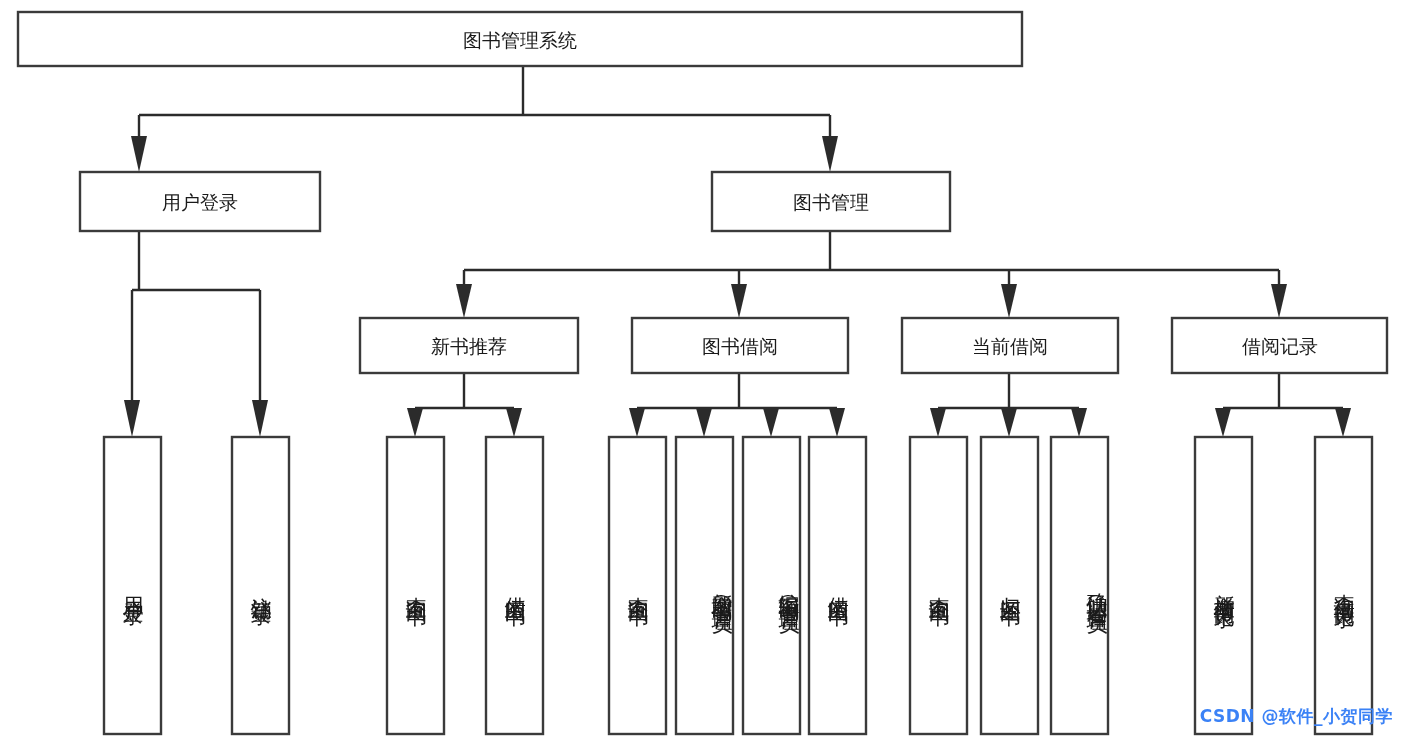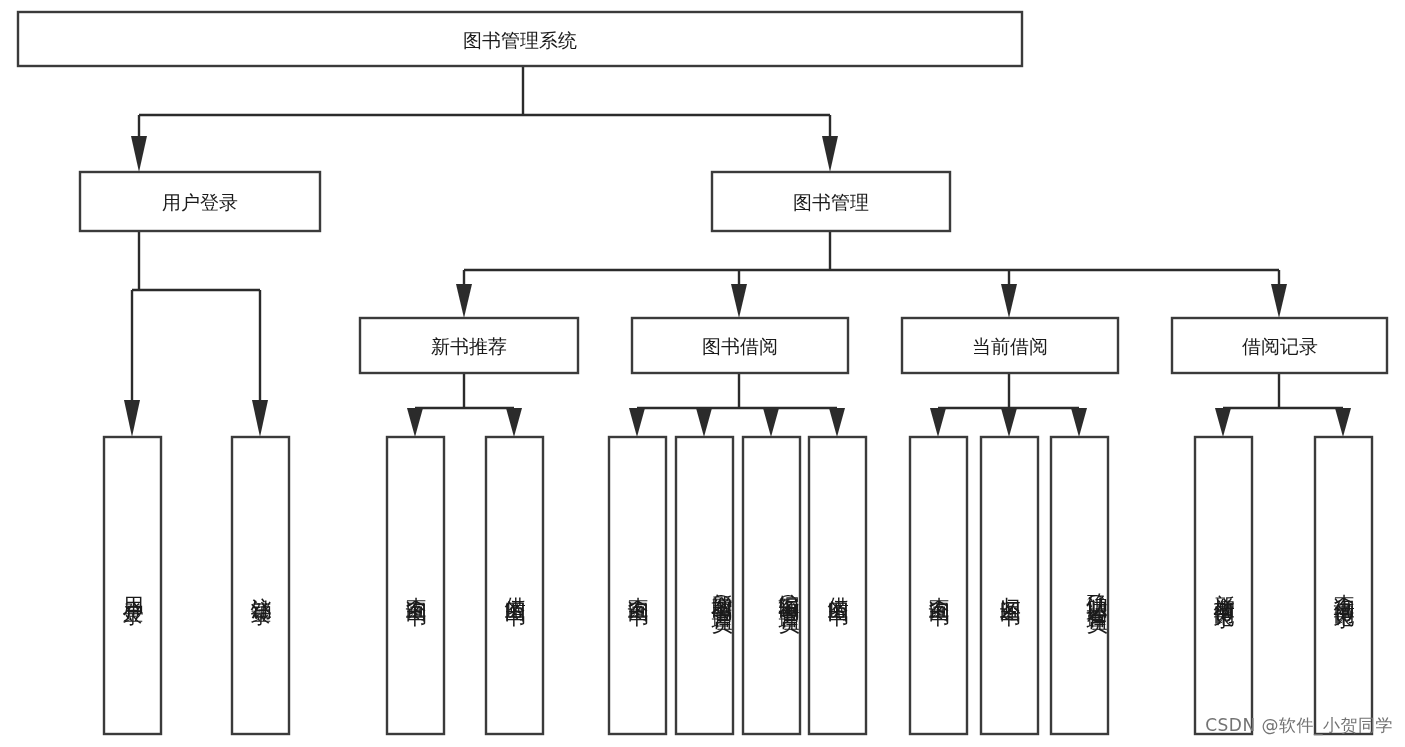--- a/index.html
+++ b/index.html
@@ -59,27 +59,28 @@
     line-height: 1.12;
     letter-spacing: 3px;
     color: #1a1a1a;
     white-space: nowrap;
     pointer-events: none;
     text-align: center;
   }
   .watermark {
     position: absolute;
     right: 12px;
-    bottom: 10px;
+    bottom: 19px;
     font-family: "DejaVu Sans", "Liberation Sans", sans-serif;
     font-size: 17px;
-    color: #737373;
+    color: #3b82f6;
     letter-spacing: 0.5px;
     white-space: nowrap;
     user-select: none;
+    font-weight: bold;
   }
 </style>
 </head>
 <body>
 
 <div id="diagram-root">
 
   <svg id="tree-svg" viewBox="0 0 1405 747">
 
     <g>

